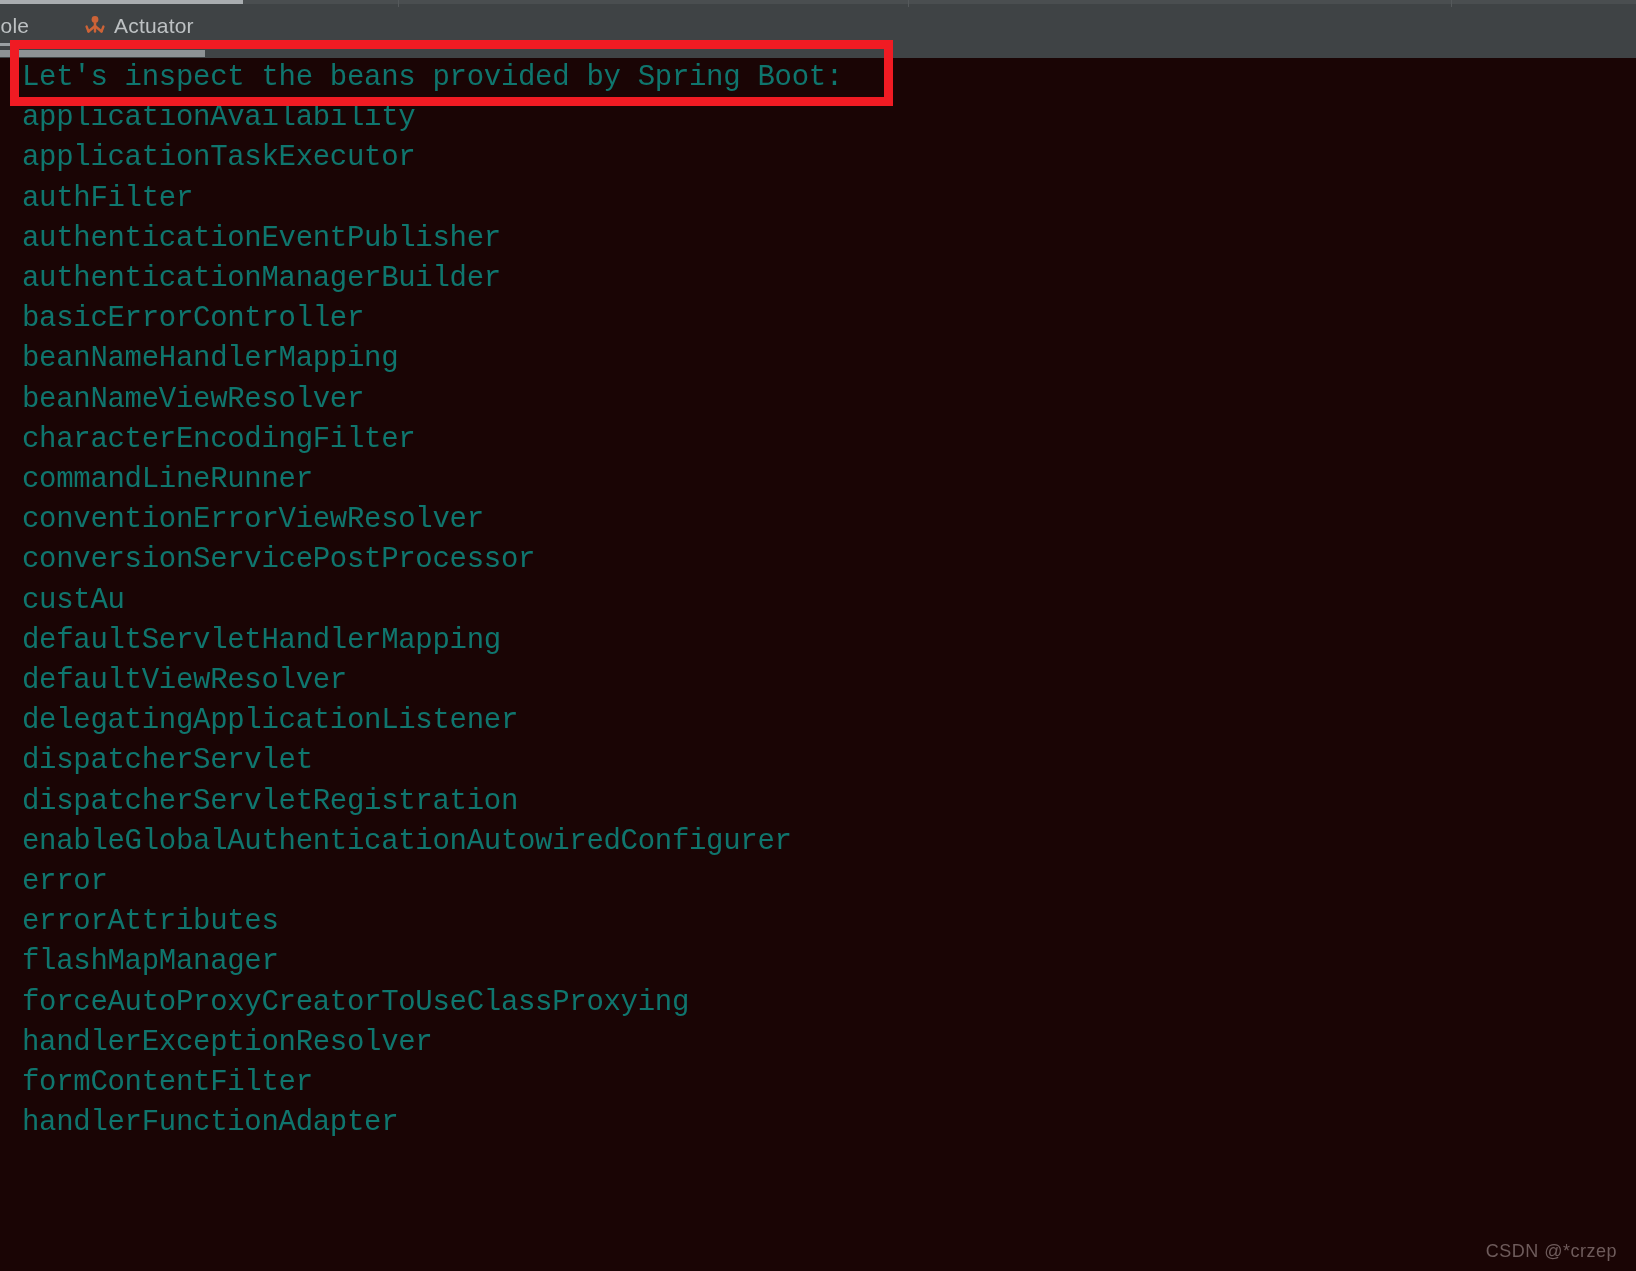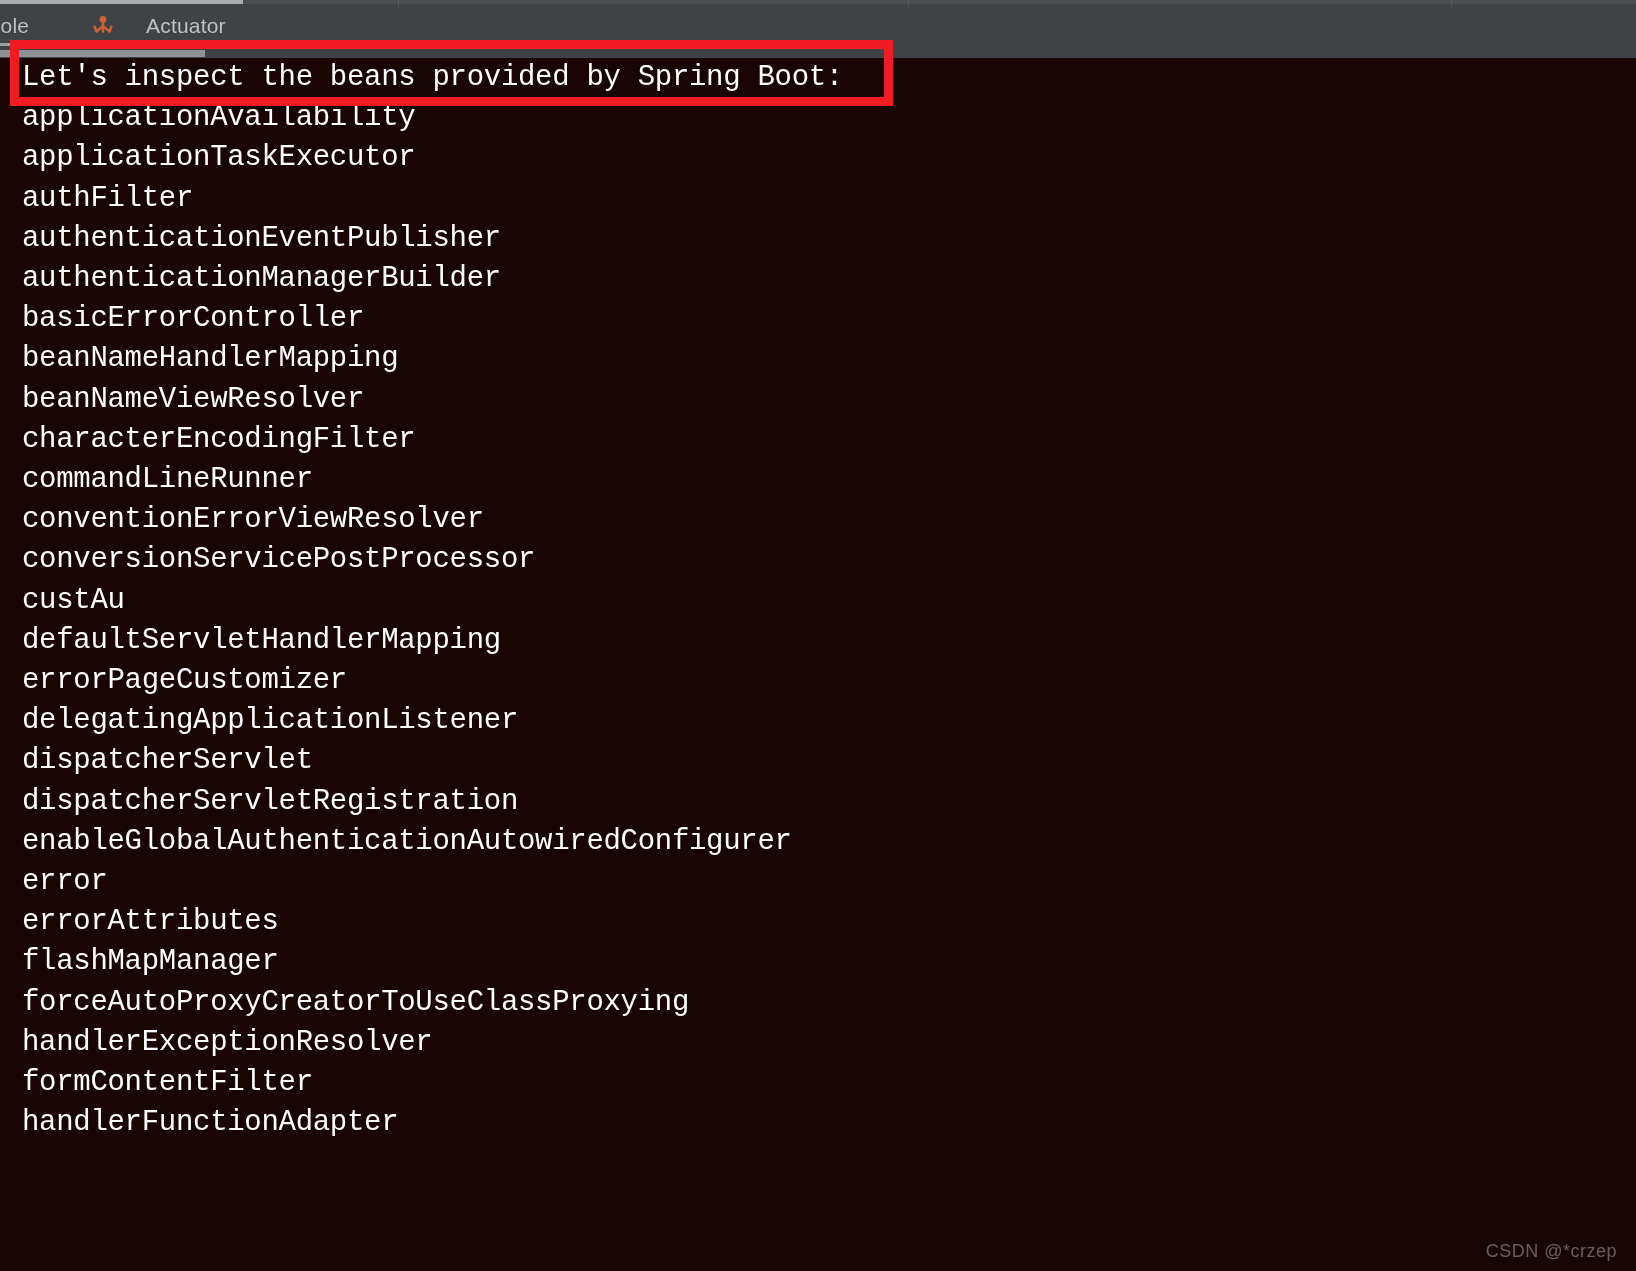--- a/index.html
+++ b/index.html
@@ -50,21 +50,21 @@
     align-items: center;
     height: 36px;
     top: 8px;
     color: #bdc1c3;
     font-family: "Liberation Sans", sans-serif;
     font-size: 21px;
     letter-spacing: 0.2px;
     white-space: nowrap;
   }
   #tab-console { left: -28px; }
-  #tab-actuator { left: 90px; gap: 24px; }
+  #tab-actuator { left: 82px; }
   .tab .tablabel { padding-left: 6px; }
   .tab-underline {
     position: absolute;
     left: 0;
     top: 43px;
     width: 64px;
     height: 3px;
     background: #9aa0a3;
   }
   .actuator-icon {
@@ -98,21 +98,21 @@
     height: 7px;
     background: #8e9295;
   }
   #console-output {
     position: absolute;
     left: 22px;
     top: 9px;
     width: 1600px;
   }
   .line {
-    color: #ffffff;
+    color: #0f766e;
     font-size: 29px;
     line-height: 40.2px;
     white-space: pre;
     letter-spacing: -0.3px;
   }
   .line.header { }
 
   
   #red-annotation-box {
     position: absolute;
@@ -181,21 +181,21 @@
       <div class="line">authenticationManagerBuilder</div>
       <div class="line">basicErrorController</div>
       <div class="line">beanNameHandlerMapping</div>
       <div class="line">beanNameViewResolver</div>
       <div class="line">characterEncodingFilter</div>
       <div class="line">commandLineRunner</div>
       <div class="line">conventionErrorViewResolver</div>
       <div class="line">conversionServicePostProcessor</div>
       <div class="line">custAu</div>
       <div class="line">defaultServletHandlerMapping</div>
-      <div class="line">errorPageCustomizer</div>
+      <div class="line">defaultViewResolver</div>
       <div class="line">delegatingApplicationListener</div>
       <div class="line">dispatcherServlet</div>
       <div class="line">dispatcherServletRegistration</div>
       <div class="line">enableGlobalAuthenticationAutowiredConfigurer</div>
       <div class="line">error</div>
       <div class="line">errorAttributes</div>
       <div class="line">flashMapManager</div>
       <div class="line">forceAutoProxyCreatorToUseClassProxying</div>
       <div class="line">handlerExceptionResolver</div>
       <div class="line">formContentFilter</div>

